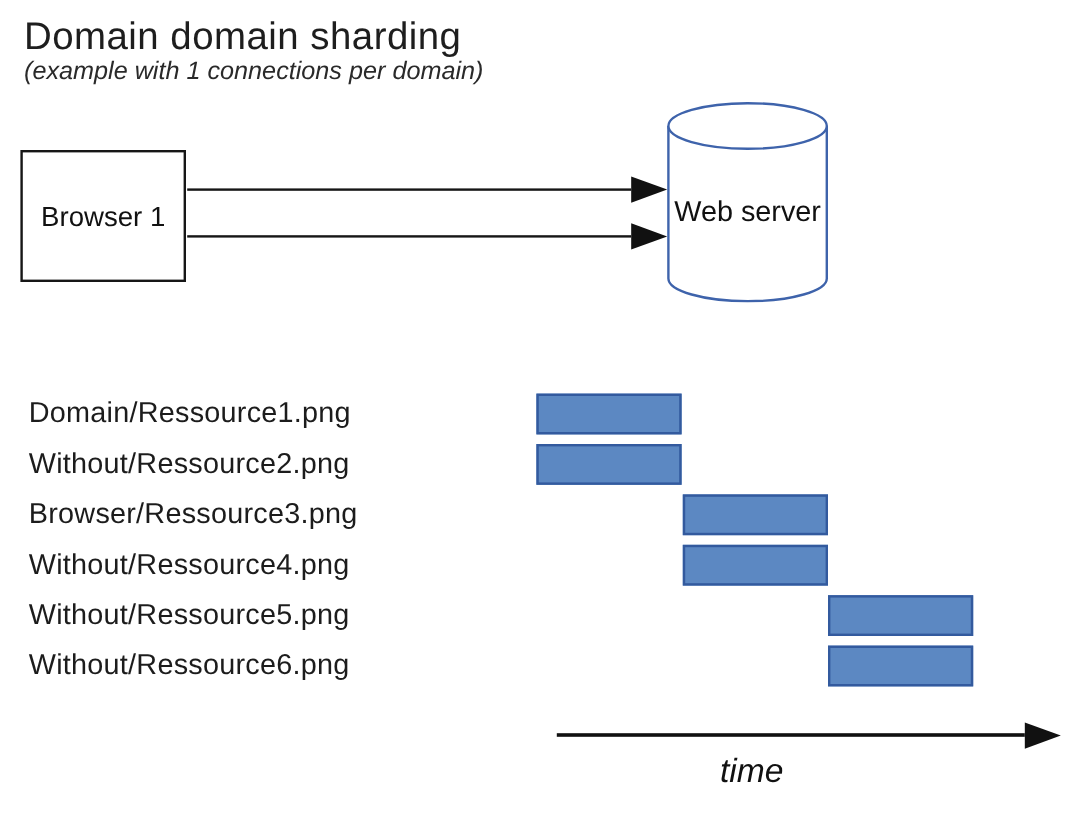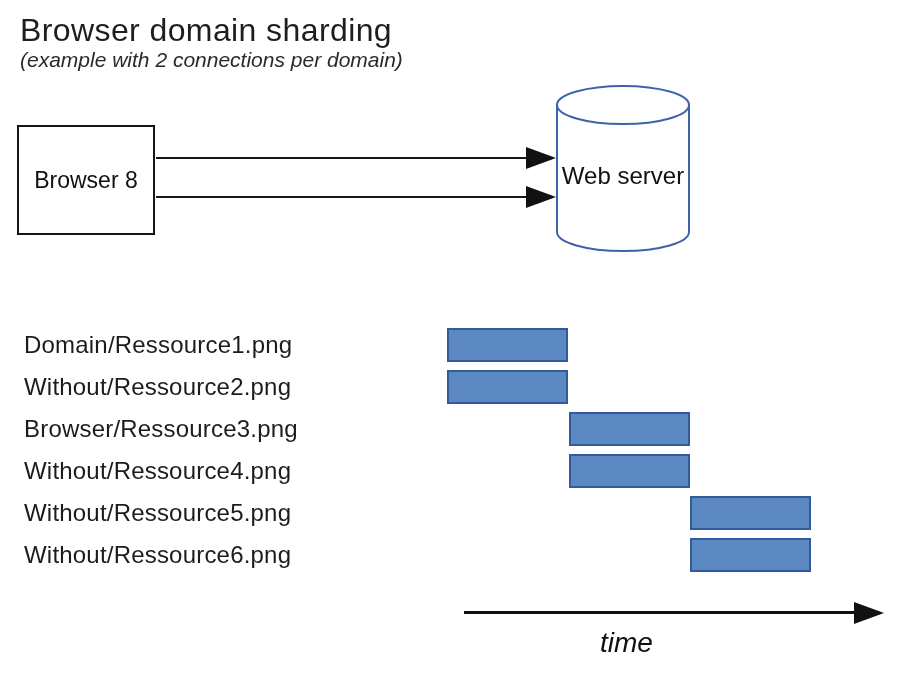--- a/index.html
+++ b/index.html
@@ -95,25 +95,25 @@
     font-size: 28px;
     font-style: italic;
     color: #111111;
   }
 </style>
 </head>
 <body>
 
 <div class="canvas">
 
-  <div class="abs title">Browser domain sharding</div>
-  <div class="abs subtitle">(example with 2 connections per domain)</div>
+  <div class="abs title">Domain domain sharding</div>
+  <div class="abs subtitle">(example with 1 connections per domain)</div>
 
   <div class="abs browser-box">
-    <span>Browser 8</span>
+    <span>Browser 1</span>
   </div>
 
   <div class="abs conn conn-1">
     <span class="arrowhead-right"></span>
   </div>
   <div class="abs conn conn-2">
     <span class="arrowhead-right"></span>
   </div>
 
   <svg class="abs cylinder-svg" viewBox="0 0 136 168" xmlns="http://www.w3.org/2000/svg">

